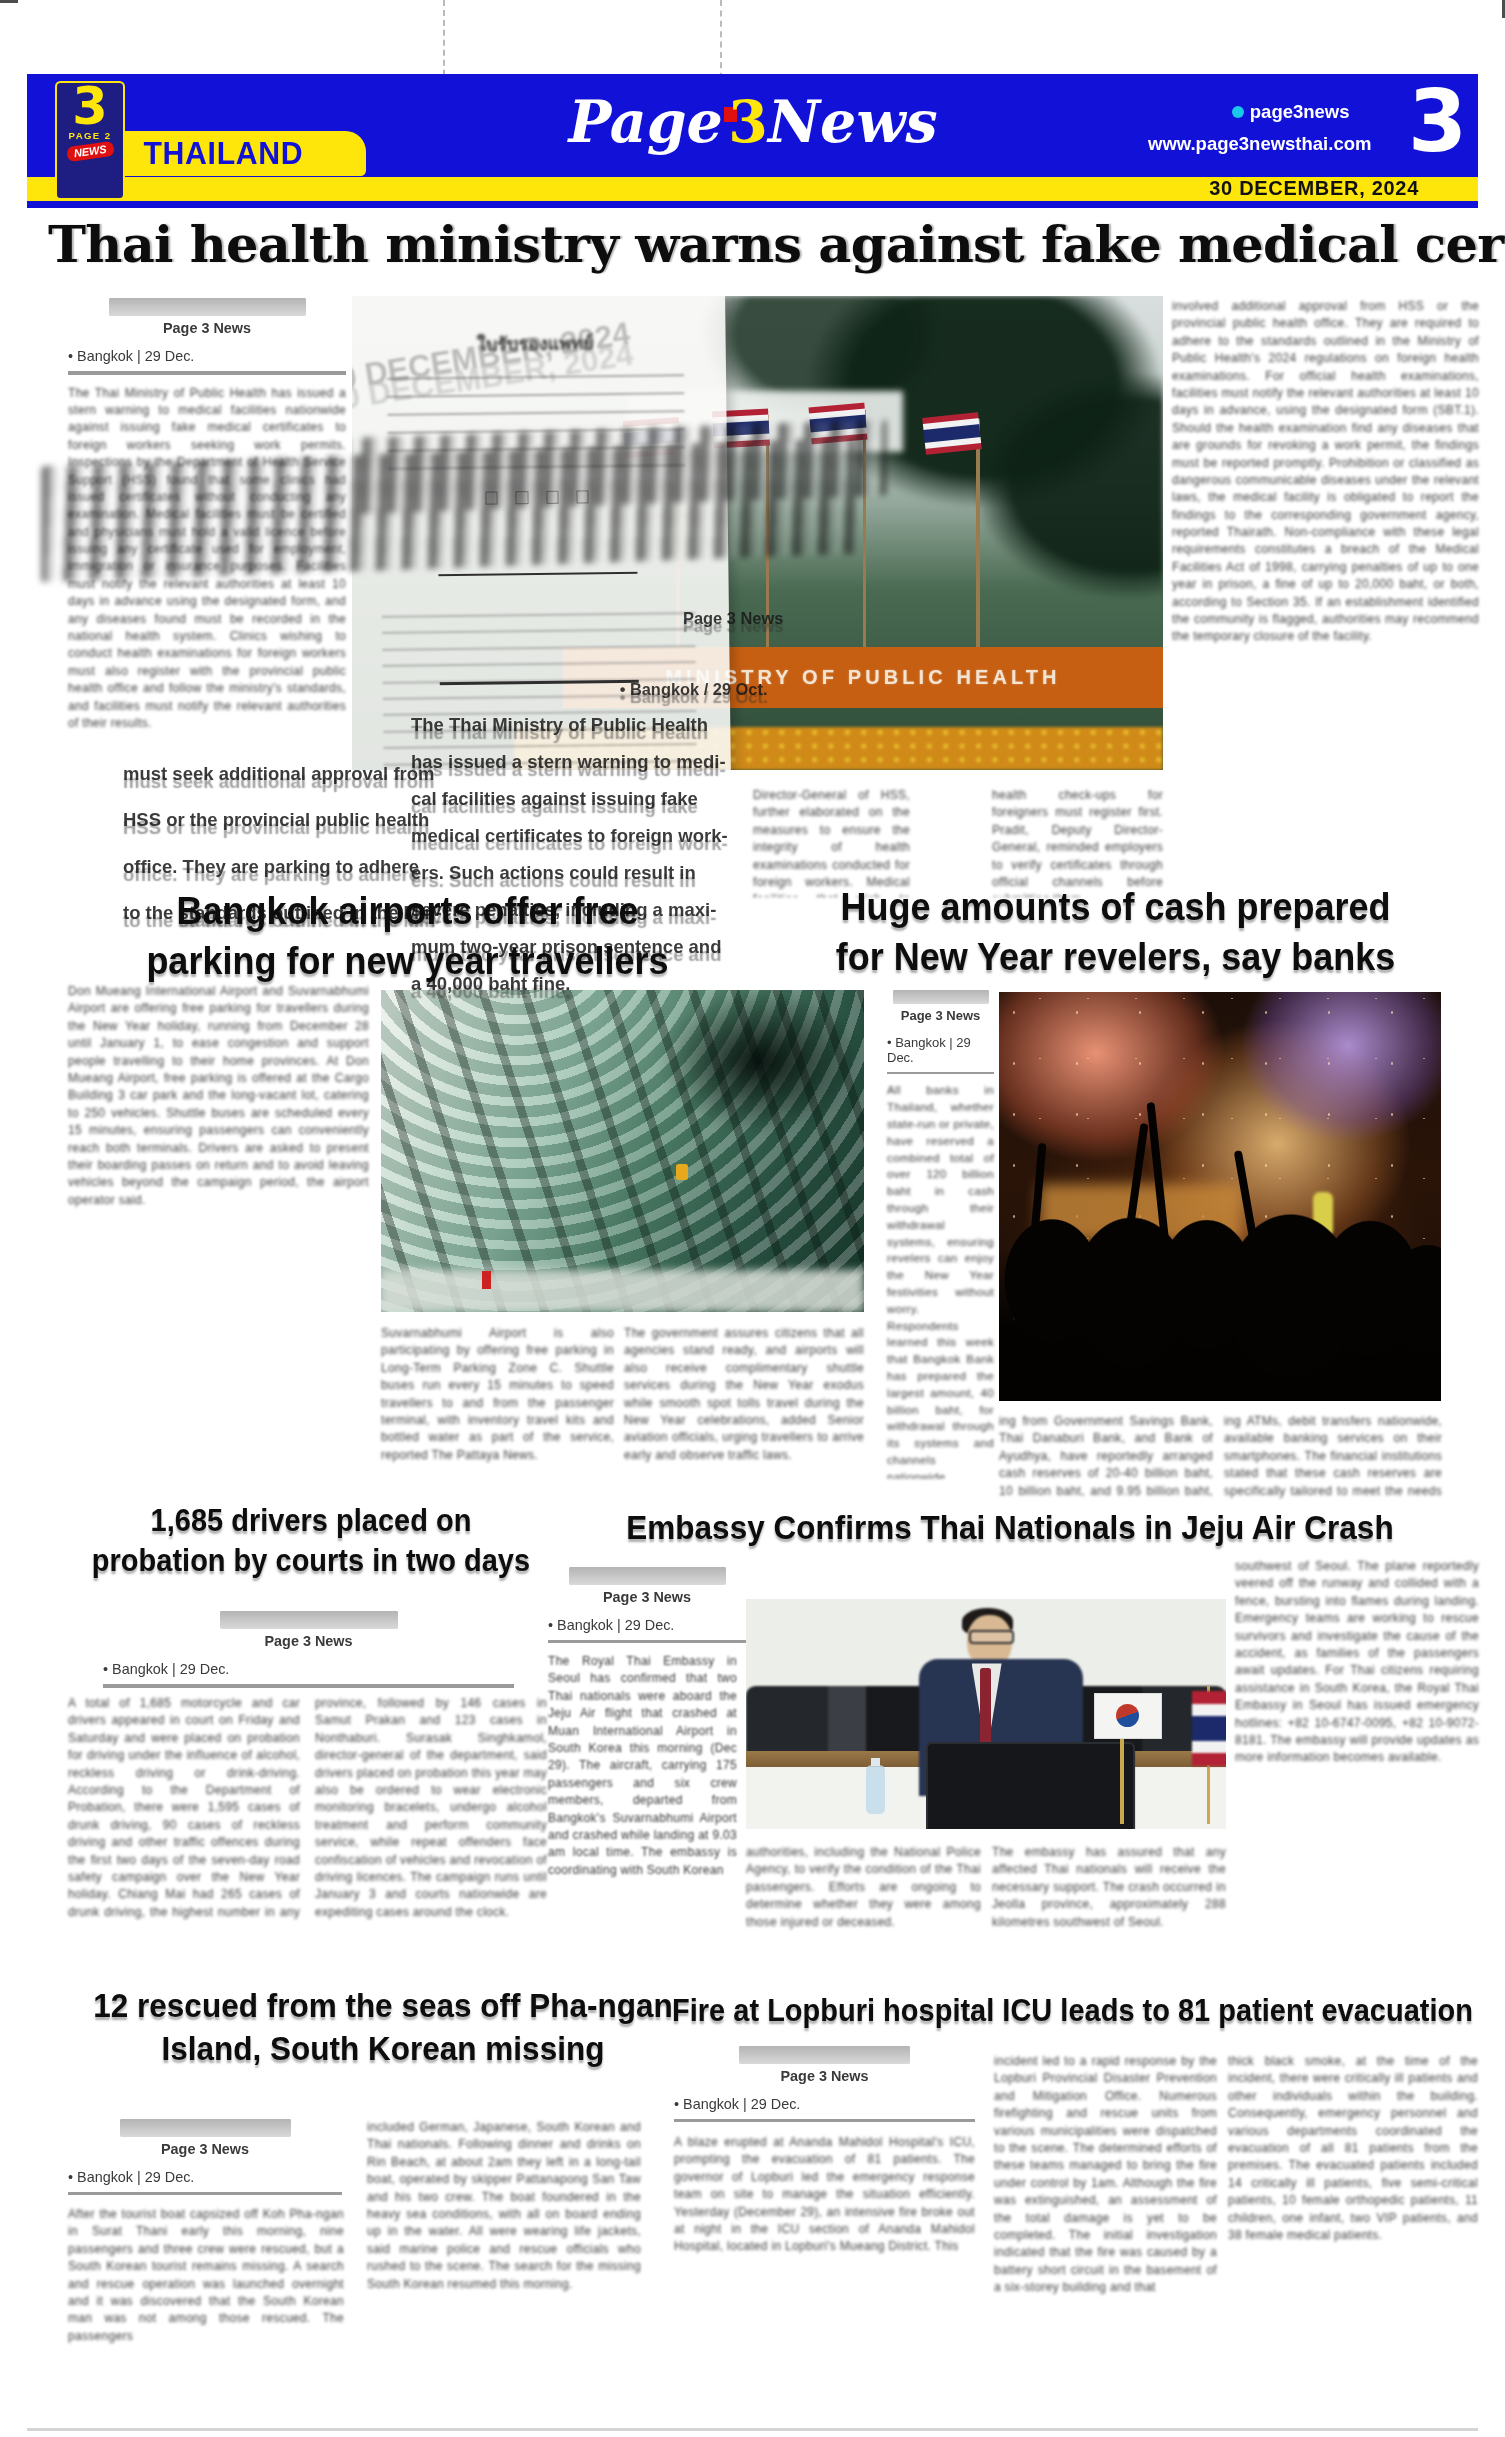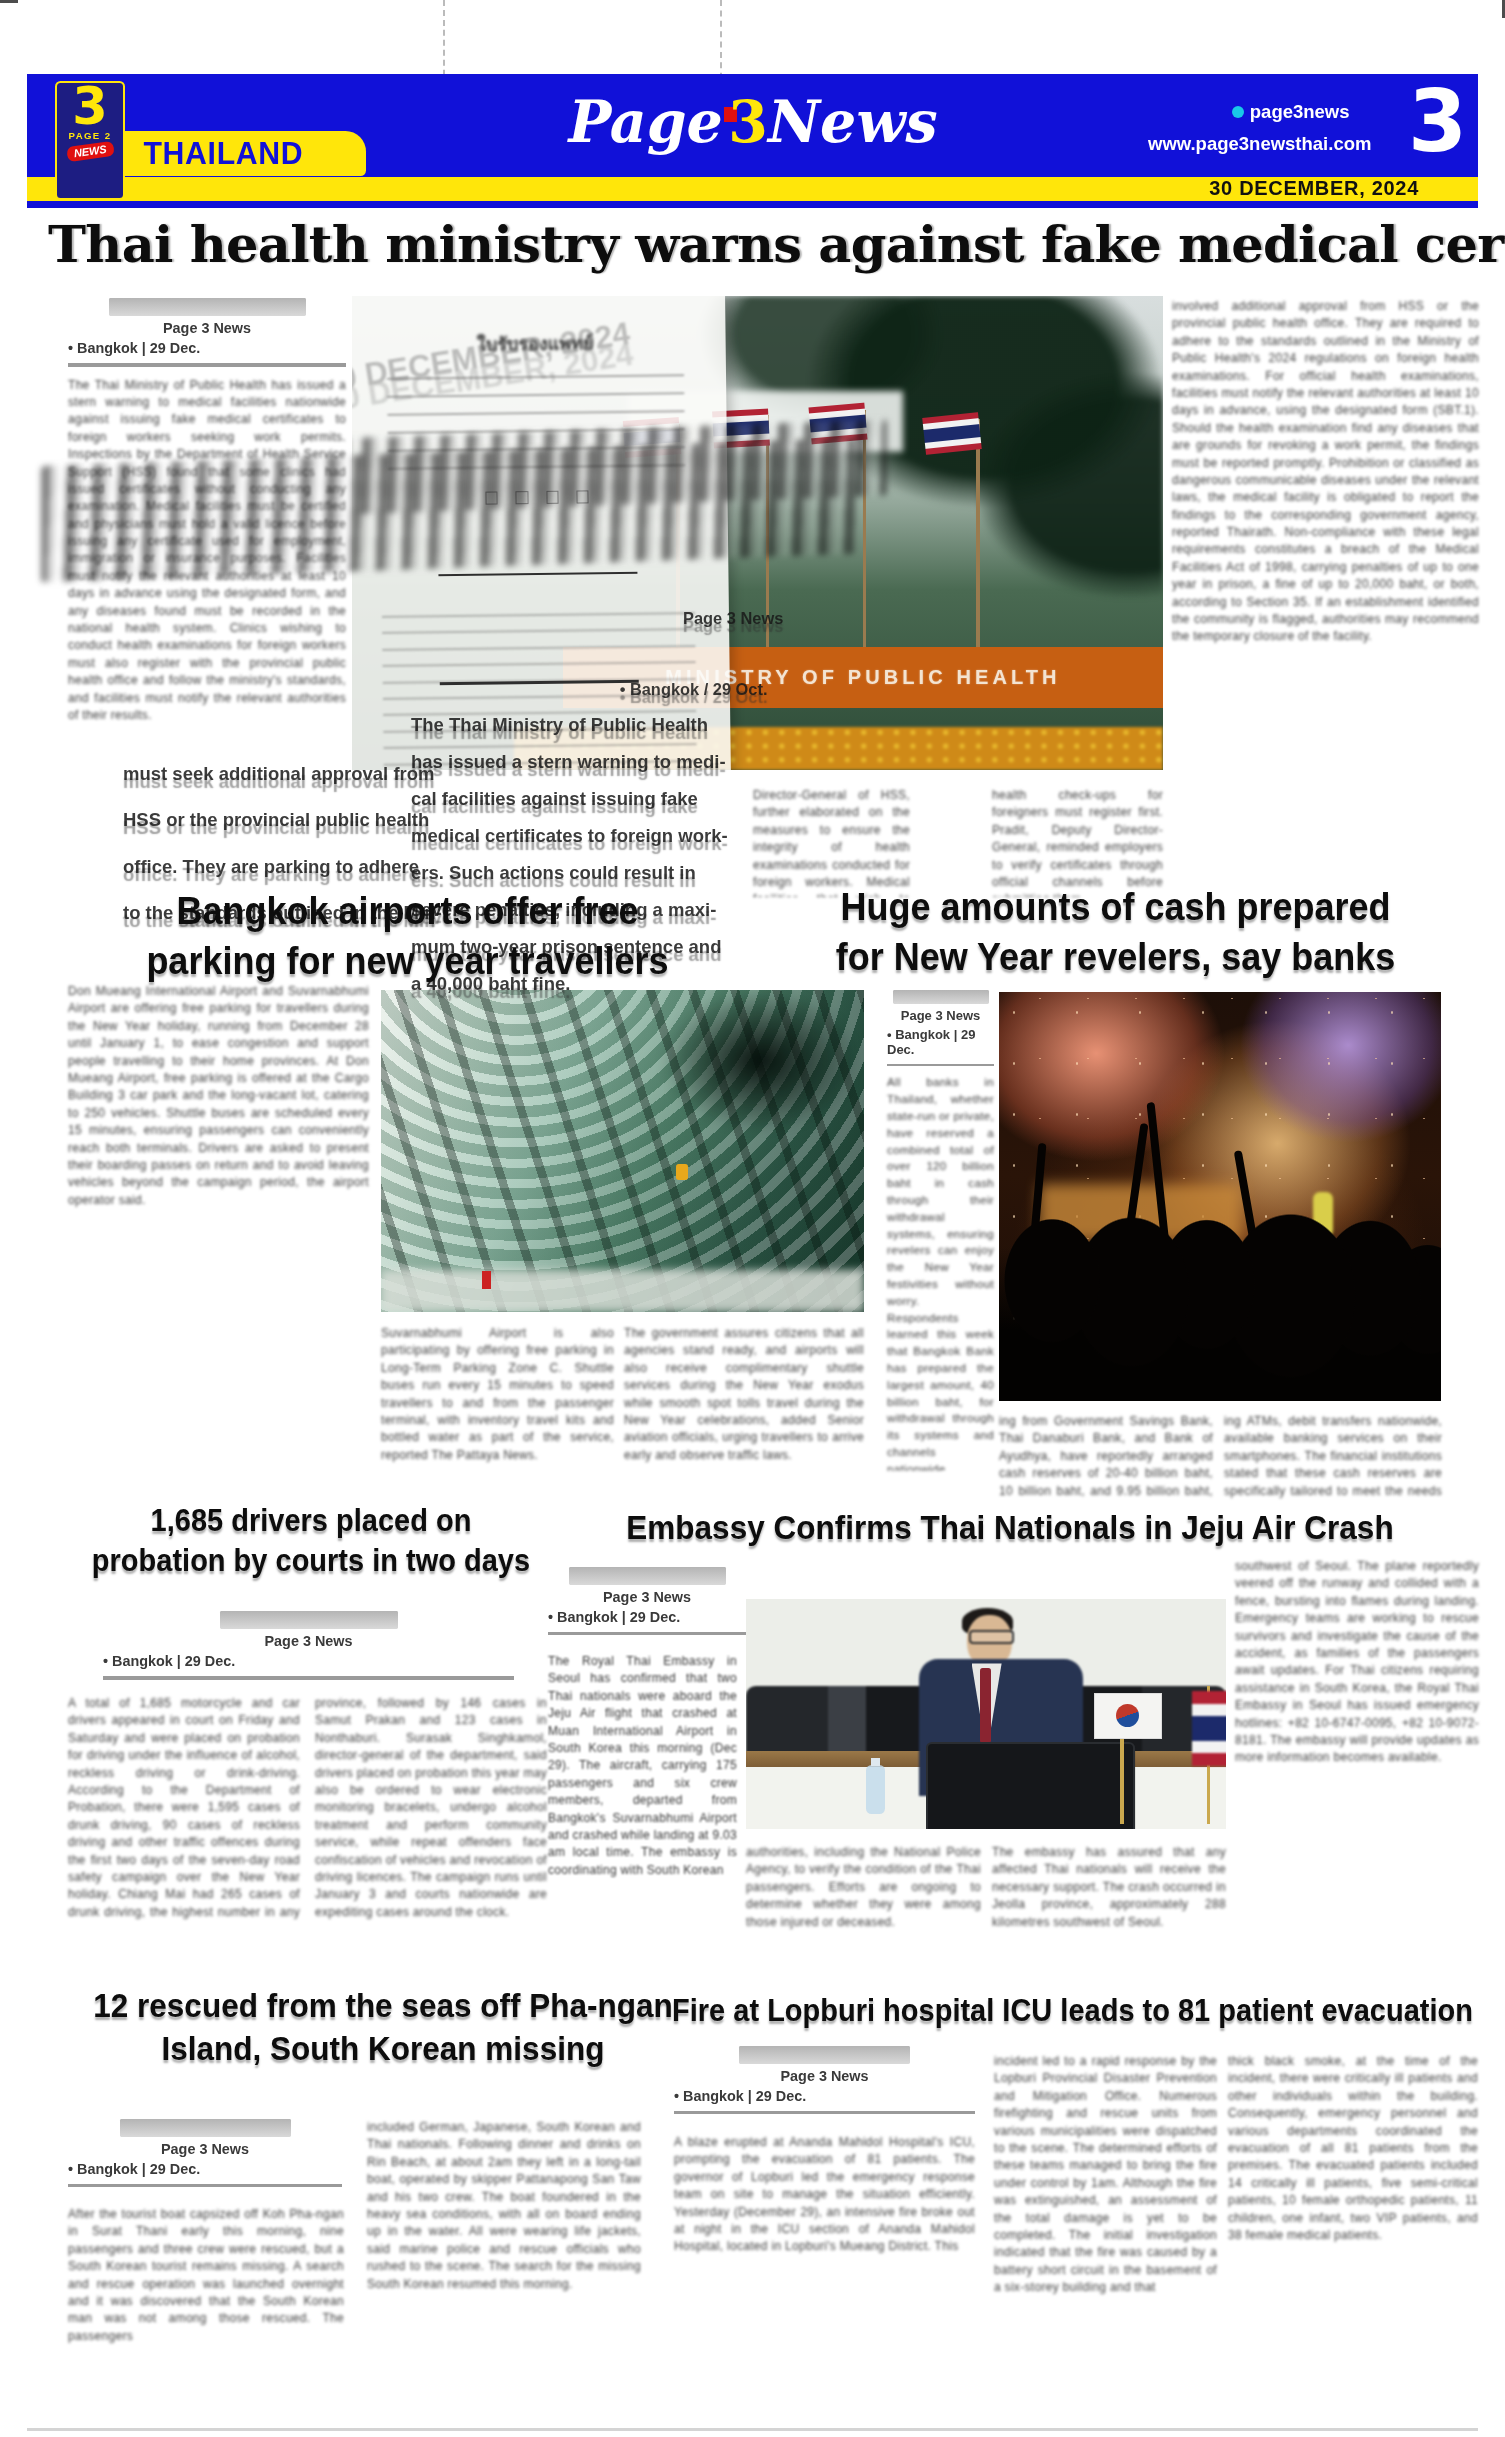--- a/index.html
+++ b/index.html
@@ -29,21 +29,21 @@
                   letter-spacing:0.7px;filter:blur(0.5px);}
   
   .main-headline{font-family:"DejaVu Serif",serif;font-weight:bold;font-size:51px;color:#0d0d0d;
                  text-align:center;letter-spacing:-0.7px;white-space:nowrap;
                  text-shadow:2.1px 0 1.4px rgba(0,0,0,.28);filter:blur(0.3px);}
   .sub-headline{font-weight:bold;color:#0d0d0d;text-align:center;white-space:pre-line;line-height:1.28;
                 transform:scaleY(1.08);text-shadow:0 2.7px 2.1px rgba(0,0,0,.32);filter:blur(0.5px);z-index:2;}
   
   .credit-bar{background:linear-gradient(#b4b4b4,#d9d9d9);height:18px;border-radius:1.4px;margin:0 auto;}
   .credit{font-weight:bold;font-size:14.4px;color:#3a3a3a;text-align:center;margin-top:4.1px;filter:blur(0.7px);}
-  .dateline{font-weight:bold;font-size:14.4px;color:#3a3a3a;margin-top:4px;filter:blur(0.7px);}
+  .dateline{font-weight:normal;font-size:14.4px;color:#3a3a3a;margin-top:12px;filter:blur(0.7px);}
   .rule{height:4.1px;background:#9a9a9a;margin-top:6.8px;}
   
   .body-col{font-size:12px;line-height:1.45;text-align:justify;color:#3c3c3c;
             filter:blur(1.4px);letter-spacing:0.3px;overflow:hidden;}
   .body-col.lite{filter:blur(1px);color:#333;}
   .two-col{column-count:2;column-gap:15px;}
   .ghost{position:absolute;font-weight:bold;color:rgba(25,25,25,.85);white-space:pre-line;
          text-shadow:0 7.5px 1.4px rgba(45,45,45,.45);filter:blur(0.5px);z-index:1;}
   .smear{position:absolute;background:repeating-linear-gradient(92deg,rgba(20,20,20,.55) 0 9.6px,
          rgba(110,110,110,.28) 9.6px 16.4px,rgba(235,235,235,.12) 16.4px 26px);

